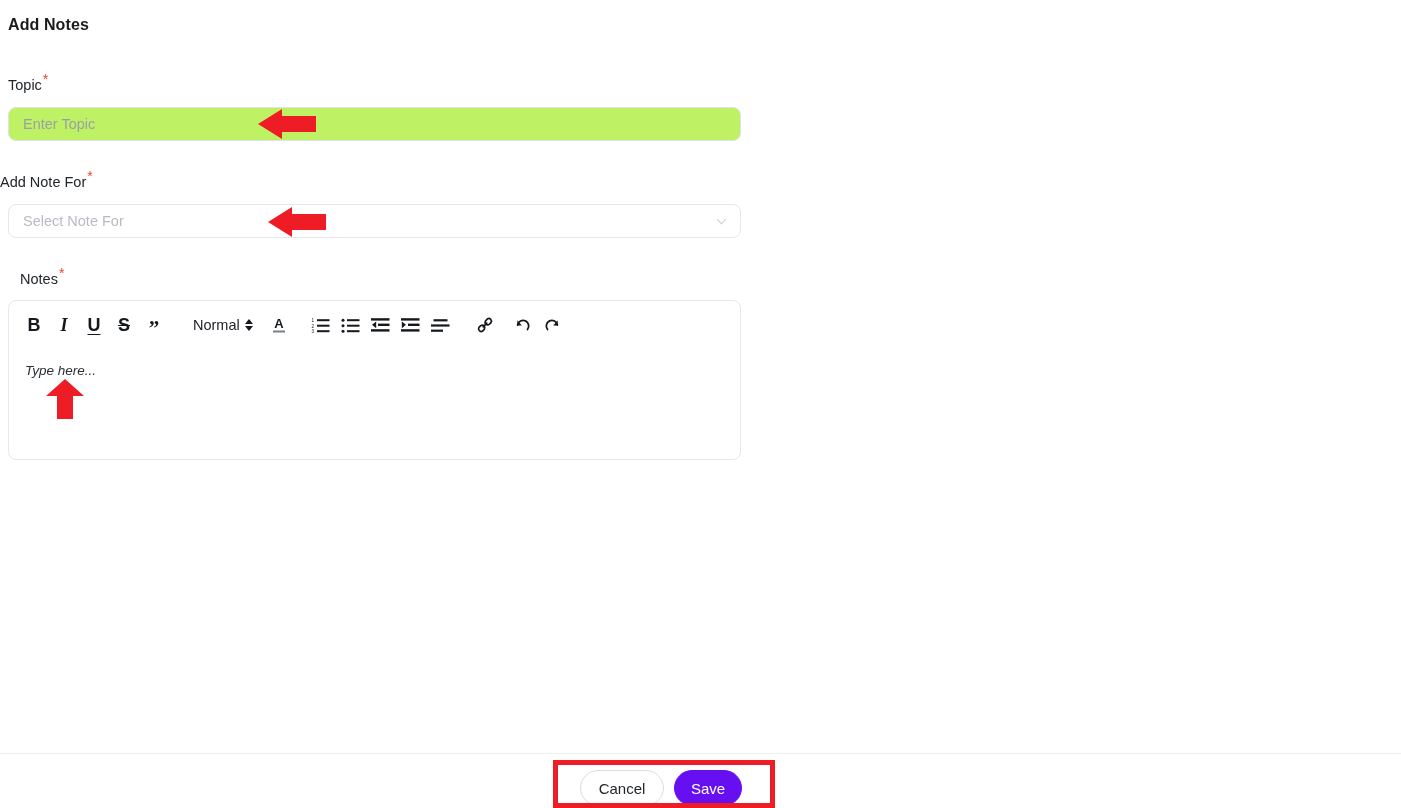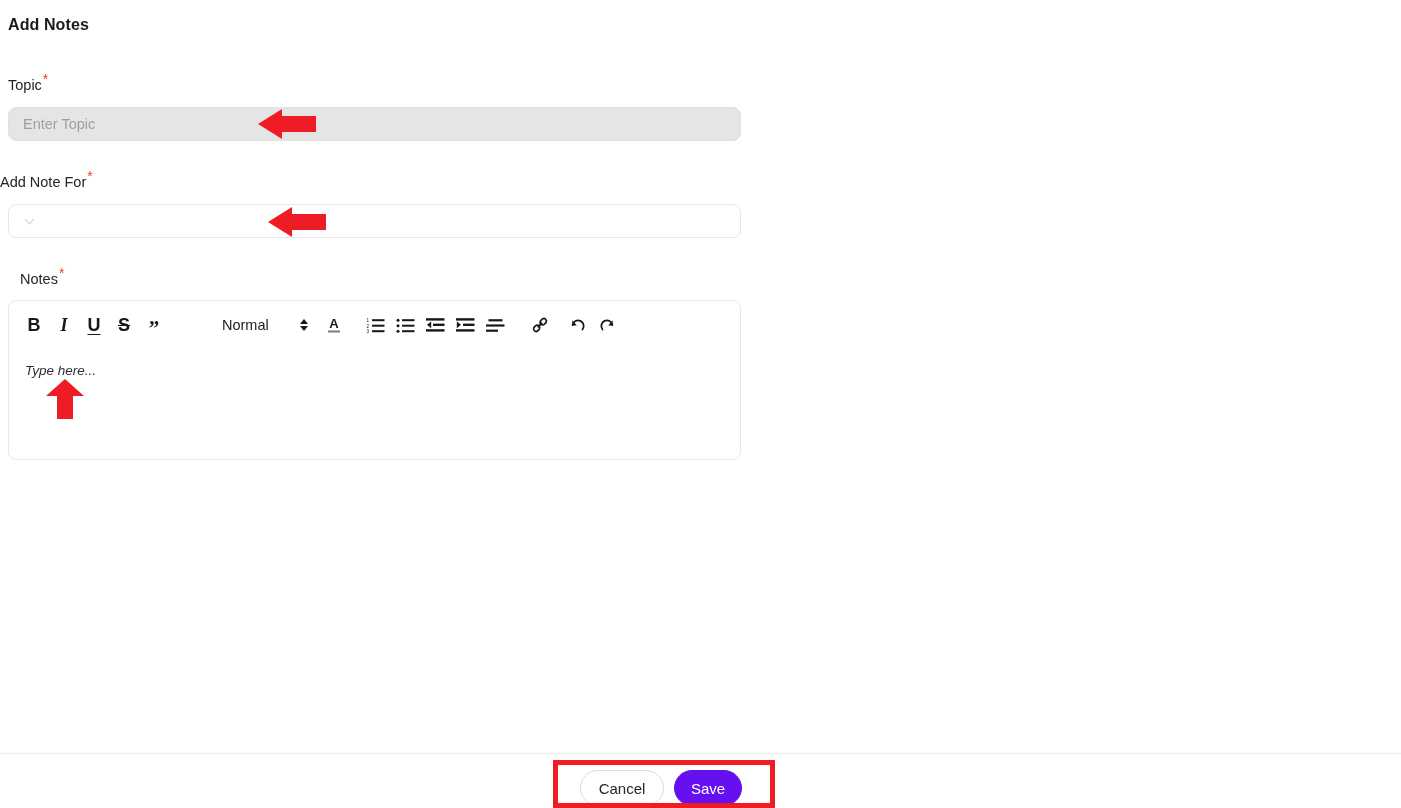--- a/index.html
+++ b/index.html
@@ -44,21 +44,21 @@
   }
 
   
   .text-input {
     position: absolute;
     left: 8px;
     width: 733px;
     height: 34px;
     border: 1px solid #dfe1e5;
     border-radius: 8px;
-    background: #e5e5e5;
+    background: #bef264;
     font-family: "Liberation Sans", sans-serif;
     font-size: 14.5px;
     color: #6c757d;
     padding: 0 14px;
     outline: none;
   }
   .text-input::placeholder { color: #9aa0a6; opacity: 1; }
 
   
   .select-box {
@@ -120,24 +120,23 @@
   }
   .tb-gap-a { width: 22px; flex: none; }
   .tb-gap-b { width: 8px;  flex: none; }
   .tb-gap-c { width: 12px; flex: none; }
   .tb-gap-d { width: 14px; flex: none; }
   .tb-gap-e { width: 8px;  flex: none; }
 
   .tb-format {
     display: flex;
     align-items: center;
-    gap: 30px;
+    gap: 4px;
     padding: 0 2px;
     cursor: pointer;
-    margin-left: 29px;
   }
   .tb-format-label {
     font-size: 14.5px;
     color: #1b1e22;
   }
   .stepper {
     display: flex;
     flex-direction: column;
     align-items: center;
     gap: 2px;
@@ -219,20 +218,21 @@
 
   <div class="field-label" style="left:8px; top:77px;">
     <span>Topic</span><span class="req-star">*</span>
   </div>
   <input class="text-input" style="top: 107px;" type="text" placeholder="Enter Topic">
 
   <div class="field-label" style="left:0; top:174px;">
     <span>Add Note For</span><span class="req-star">*</span>
   </div>
   <div class="select-box" style="top:204px;">
+    <span class="select-placeholder">Select Note For</span>
     <span>
       <svg class="chevron" viewBox="0 0 16 16" fill="none" aria-hidden="true">
         <path d="M3 5.5 L8 11 L13 5.5" stroke="#cdd1d6" stroke-width="1.3" stroke-linecap="round" stroke-linejoin="round"></path>
       </svg>
     </span>
   </div>
 
   <div class="field-label" style="left:20px; top:271px;">
     <span>Notes</span><span class="req-star">*</span>
   </div>

